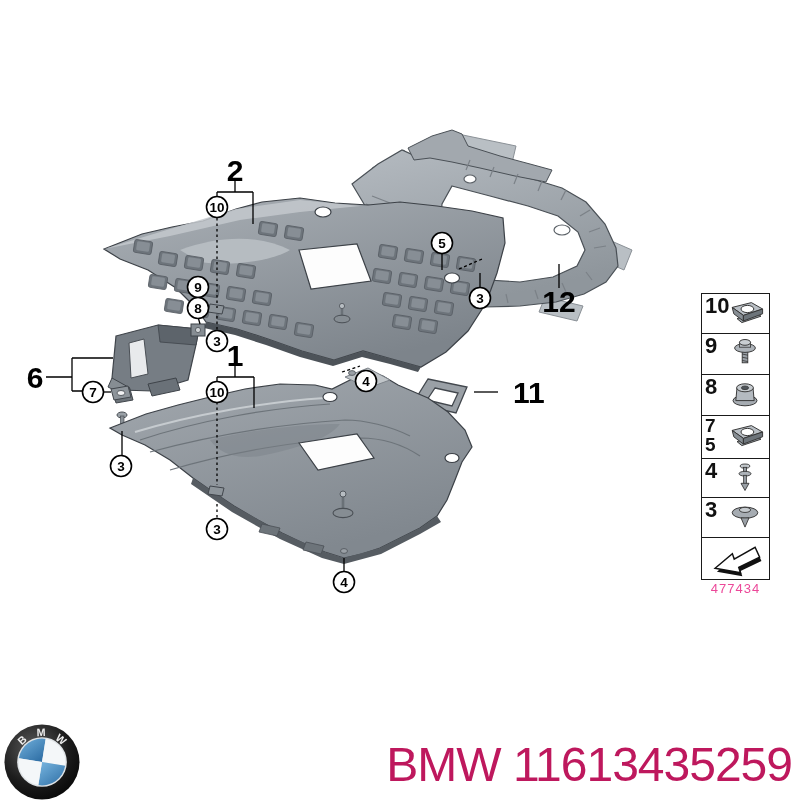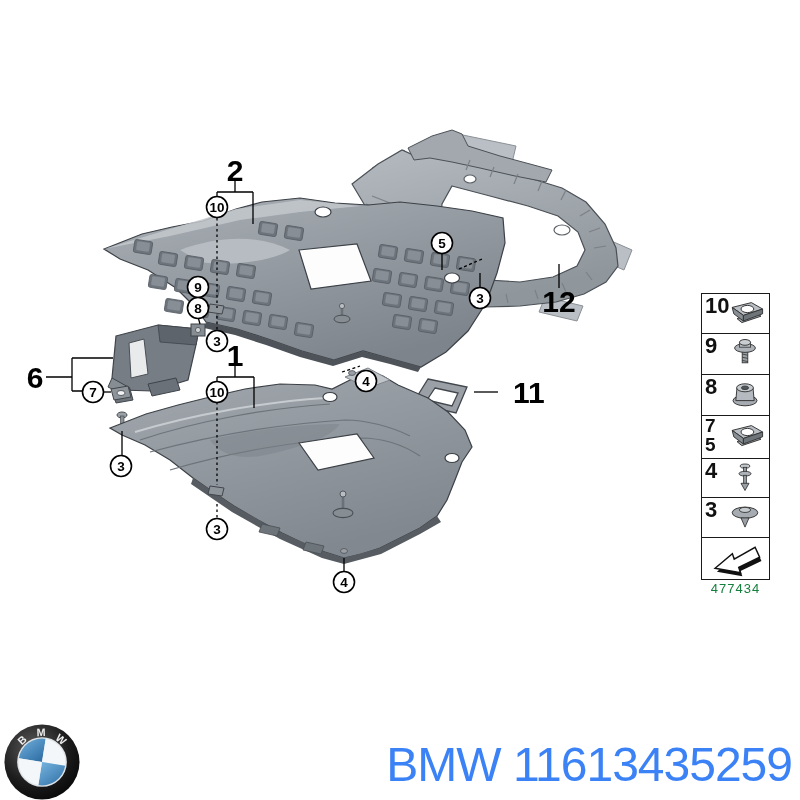--- a/index.html
+++ b/index.html
@@ -12,23 +12,23 @@
   #legend{position:absolute;left:701px;top:293px;width:69px;height:287px;
           border:1.6px solid #1a1a1a;box-sizing:border-box;background:#fff;}
   .lrow{position:relative;border-bottom:1.6px solid #1a1a1a;box-sizing:border-box;}
   .lrow:last-child{border-bottom:none;}
   .lnum{position:absolute;left:3px;top:0px;font-weight:bold;font-size:22px;color:#111;line-height:1.05;}
   .lnum2{position:absolute;left:3px;top:19px;font-weight:bold;font-size:19px;color:#111;line-height:1;}
   .lnum.small{font-size:19px;}
   .licon{position:absolute;right:0px;top:2px;}
   .licon.center{left:50%;transform:translateX(-50%);right:auto;}
   #diagram-number{position:absolute;left:699px;top:581px;width:73px;text-align:center;
-                  font-size:13px;color:#15803d;letter-spacing:1px;}
+                  font-size:13px;color:#ec4899;letter-spacing:1px;}
   
-  #footer-text{position:absolute;right:8px;top:737px;font-size:48px;color:#3b82f6;
+  #footer-text{position:absolute;right:8px;top:737px;font-size:48px;color:#be185d;
                letter-spacing:-1px;white-space:nowrap;}
   #bmw-logo{position:absolute;left:3px;top:723px;}
 </style>
 </head>
 <body>
 
 <div id="stage">
 
   <svg width="800" height="800" viewBox="0 0 800 800" style="position:absolute;left:0;top:0;">
     <defs>

